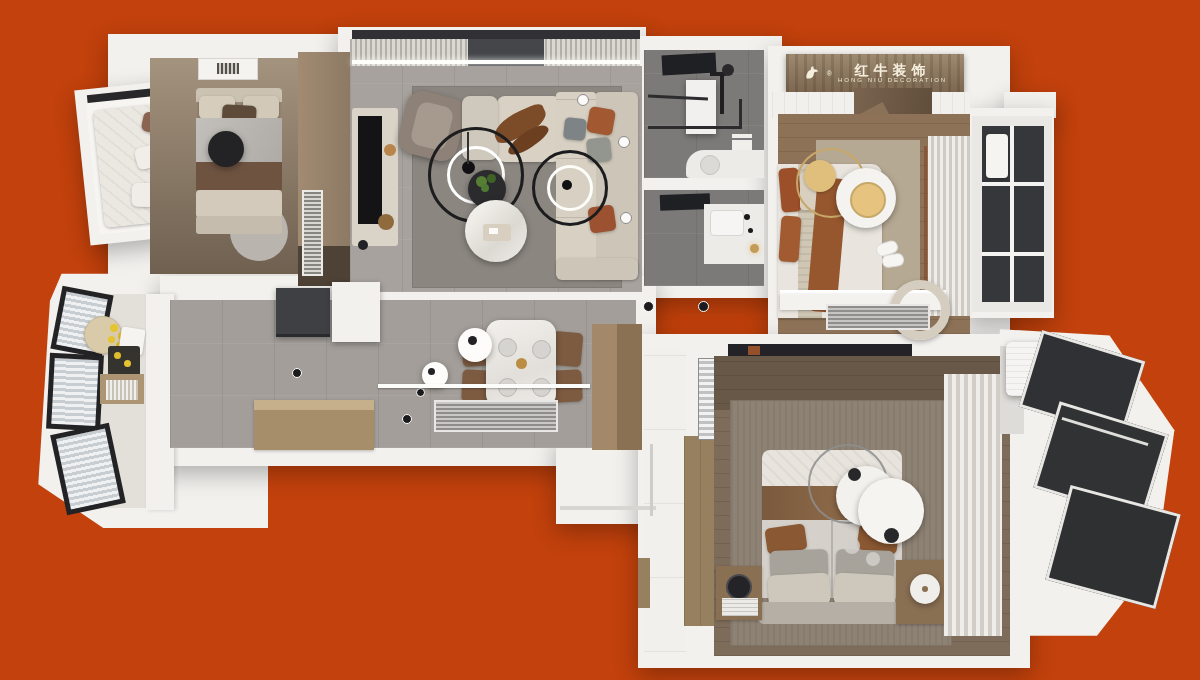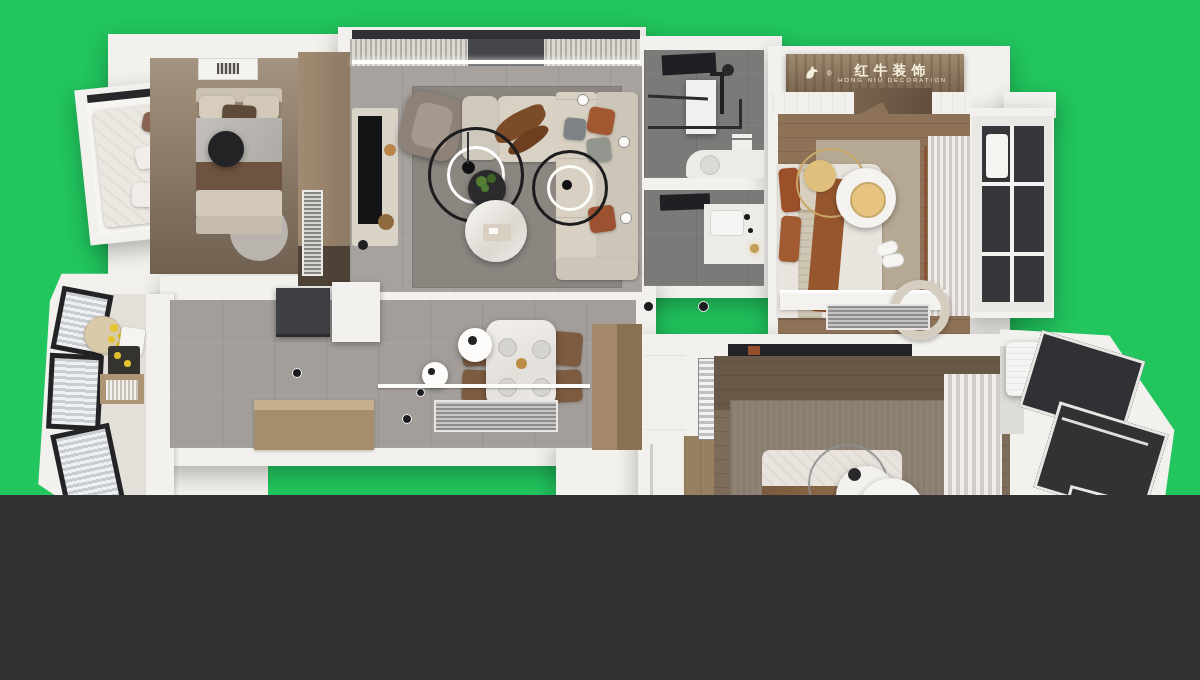--- a/index.html
+++ b/index.html
@@ -1,16 +1,16 @@
 <!DOCTYPE html>
 <html><head>
 <meta charset="utf-8">
 <style>
   html,body{margin:0;padding:0;background:#323234;}
-  .stage{position:relative;width:1200px;height:495px;background:#22c55e;overflow:hidden;
+  .stage{position:relative;width:1200px;height:680px;background:#c2410c;overflow:hidden;
          font-family:"Liberation Sans", sans-serif;}
   .ab{position:absolute;}
   .mass{position:absolute;background:#f2f1ee;box-shadow:0 8px 22px rgba(0,0,0,.28);}
   .rd{border-radius:50%;}
   .stripes-v{background-image:repeating-linear-gradient(90deg, rgba(70,66,60,.28) 0 2px, transparent 2px 5px);}
   .planks-h{background-image:repeating-linear-gradient(0deg, rgba(30,20,10,.12) 0 1px, transparent 1px 14px);}
   .planks-v{background-image:repeating-linear-gradient(90deg, rgba(30,20,10,.12) 0 1px, transparent 1px 16px);}
   .tilegrid{background-image:
      repeating-linear-gradient(0deg, rgba(255,255,255,.06) 0 1px, transparent 1px 52px),
      repeating-linear-gradient(90deg, rgba(0,0,0,.07) 0 1px, transparent 1px 52px);}

